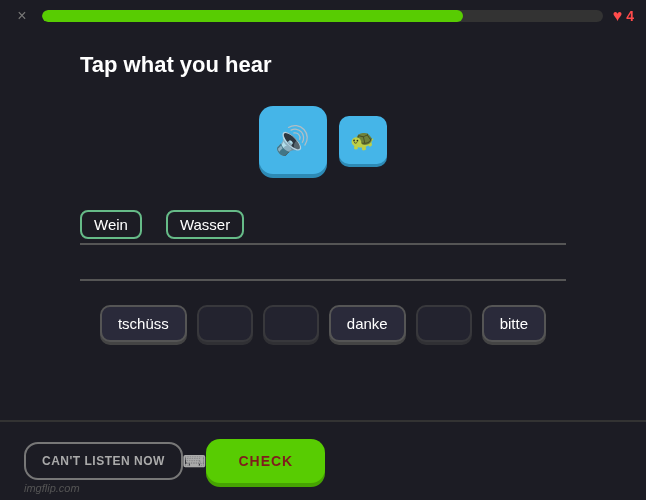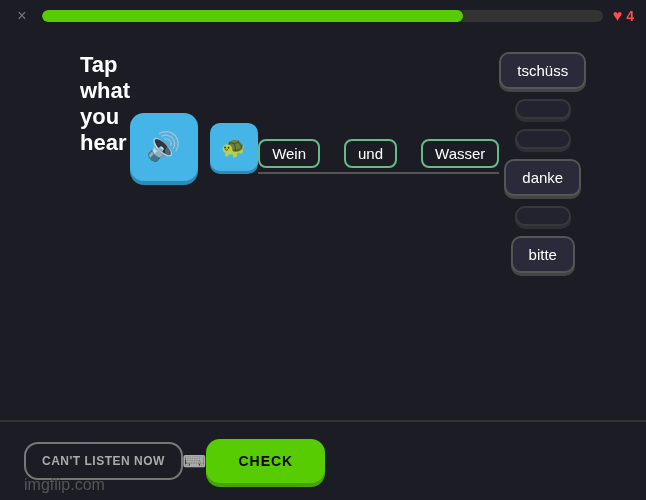--- a/index.html
+++ b/index.html
@@ -50,21 +50,21 @@
       font-weight: bold;
     }
     .heart-icon {
       color: #ff4b4b;
       font-size: 16px;
     }
 
     
     .main-content {
       display: flex;
-      flex-direction: row;
+      flex-direction: column;
       align-items: center;
       padding: 20px 80px;
     }
 
     .question-title {
       font-size: 22px;
       font-weight: 700;
       color: #fff;
       margin-bottom: 28px;
       align-self: flex-start;
@@ -201,36 +201,37 @@
       text-transform: uppercase;
       letter-spacing: 0.5px;
     }
     .keyboard-icon {
       font-size: 16px;
     }
     .btn-check {
       background: #58cc02;
       border: none;
       border-radius: 14px;
-      color: #000000;
+      color: #7f1d1d;
       font-size: 14px;
       font-weight: 800;
       padding: 14px 32px;
       cursor: pointer;
       letter-spacing: 1px;
       text-transform: uppercase;
       box-shadow: 0 4px 0 #46a302;
     }
 
     .watermark {
       position: absolute;
       bottom: 6px;
       left: 24px;
-      font-size: 16px;
+      font-size: 11px;
       color: #555;
+      font-style: italic;
     }
   </style>
 </head>
 <body>
 
 <div class="top-bar">
   <span class="close-btn">×</span>
   <div class="progress-track">
     <div class="progress-fill" style="width:75%"></div>
   </div>
@@ -247,21 +248,20 @@
     <button class="btn-audio-main">
       <span class="speaker-icon">🔊</span>
     </button>
     <button class="btn-audio-slow">
       <span class="turtle-icon">🐢</span>
     </button>
   </div>
 
   <div class="answer-area">
     <span class="answer-word-chip">Wein</span>
-    <span class="answer-word-chip">und</span>
     <span class="answer-word-chip">Wasser</span>
   </div>
 
   <div class="blank-line"></div>
 
   <div class="word-bank">
     <button class="word-chip">tschüss</button>
     <button class="word-chip empty"></button>
     <button class="word-chip empty"></button>
     <button class="word-chip">danke</button>

